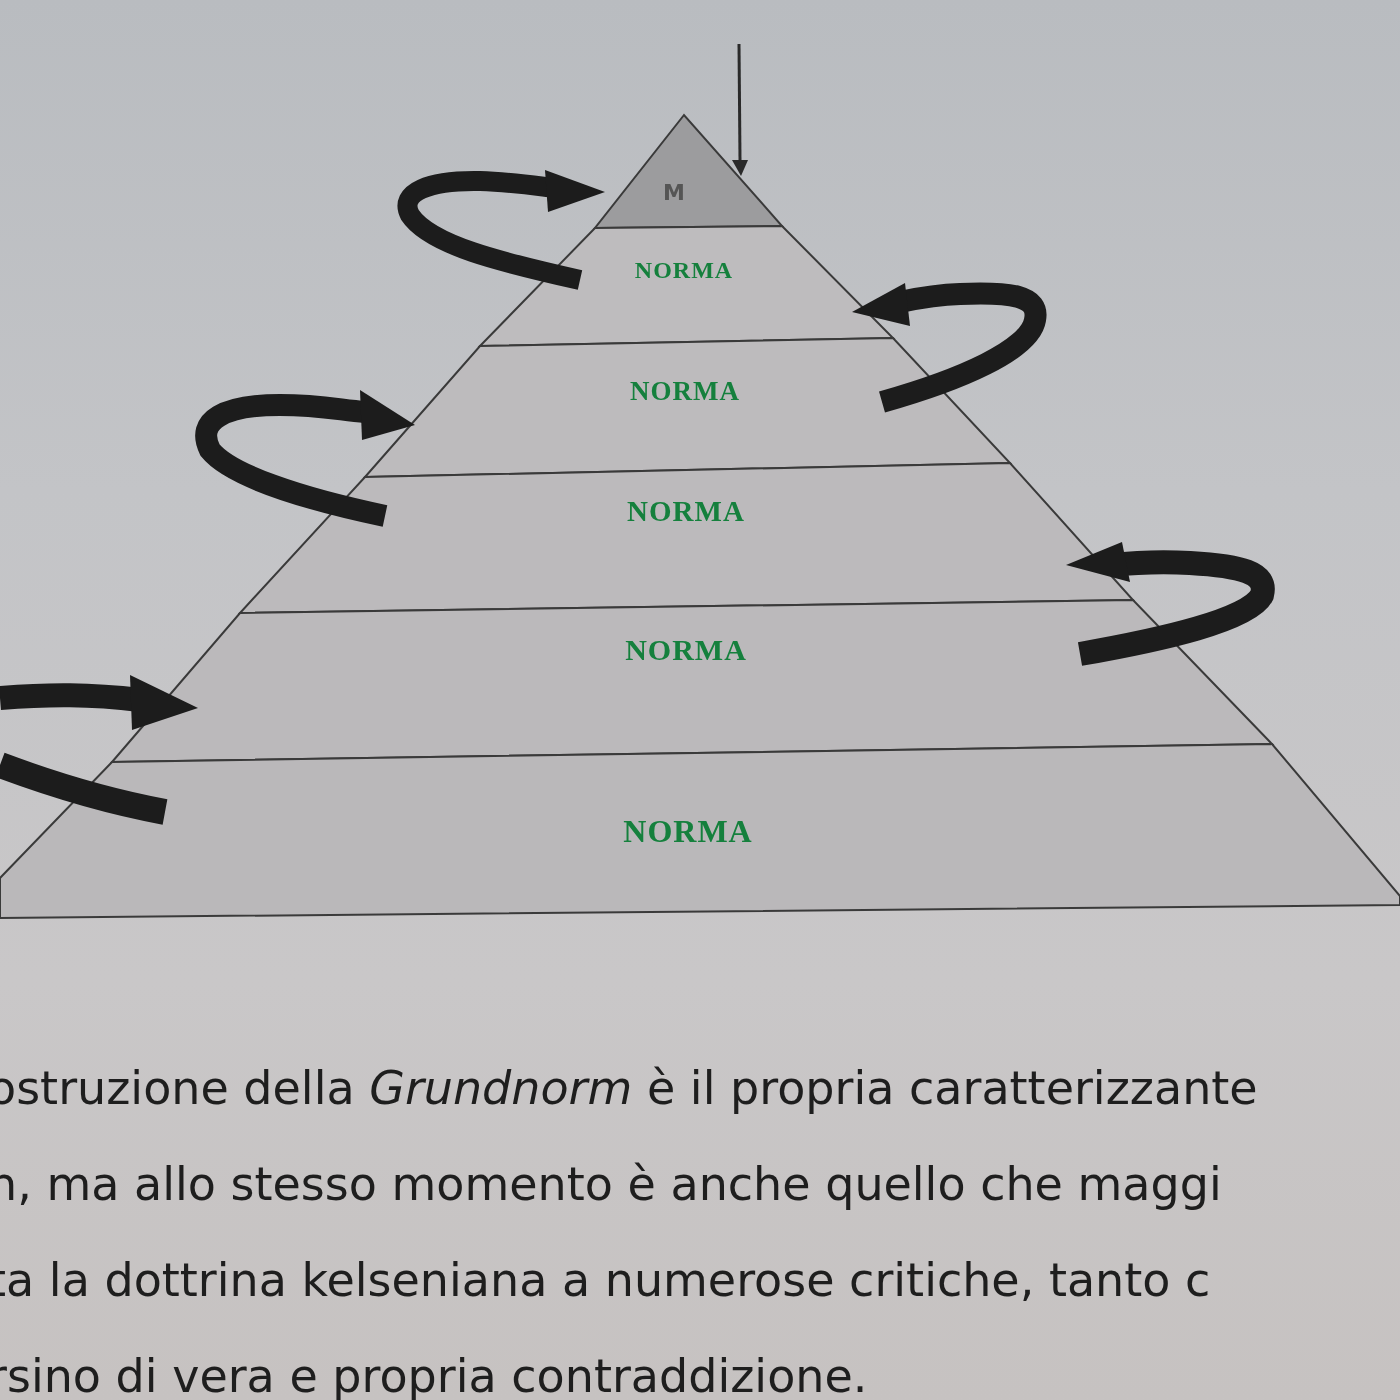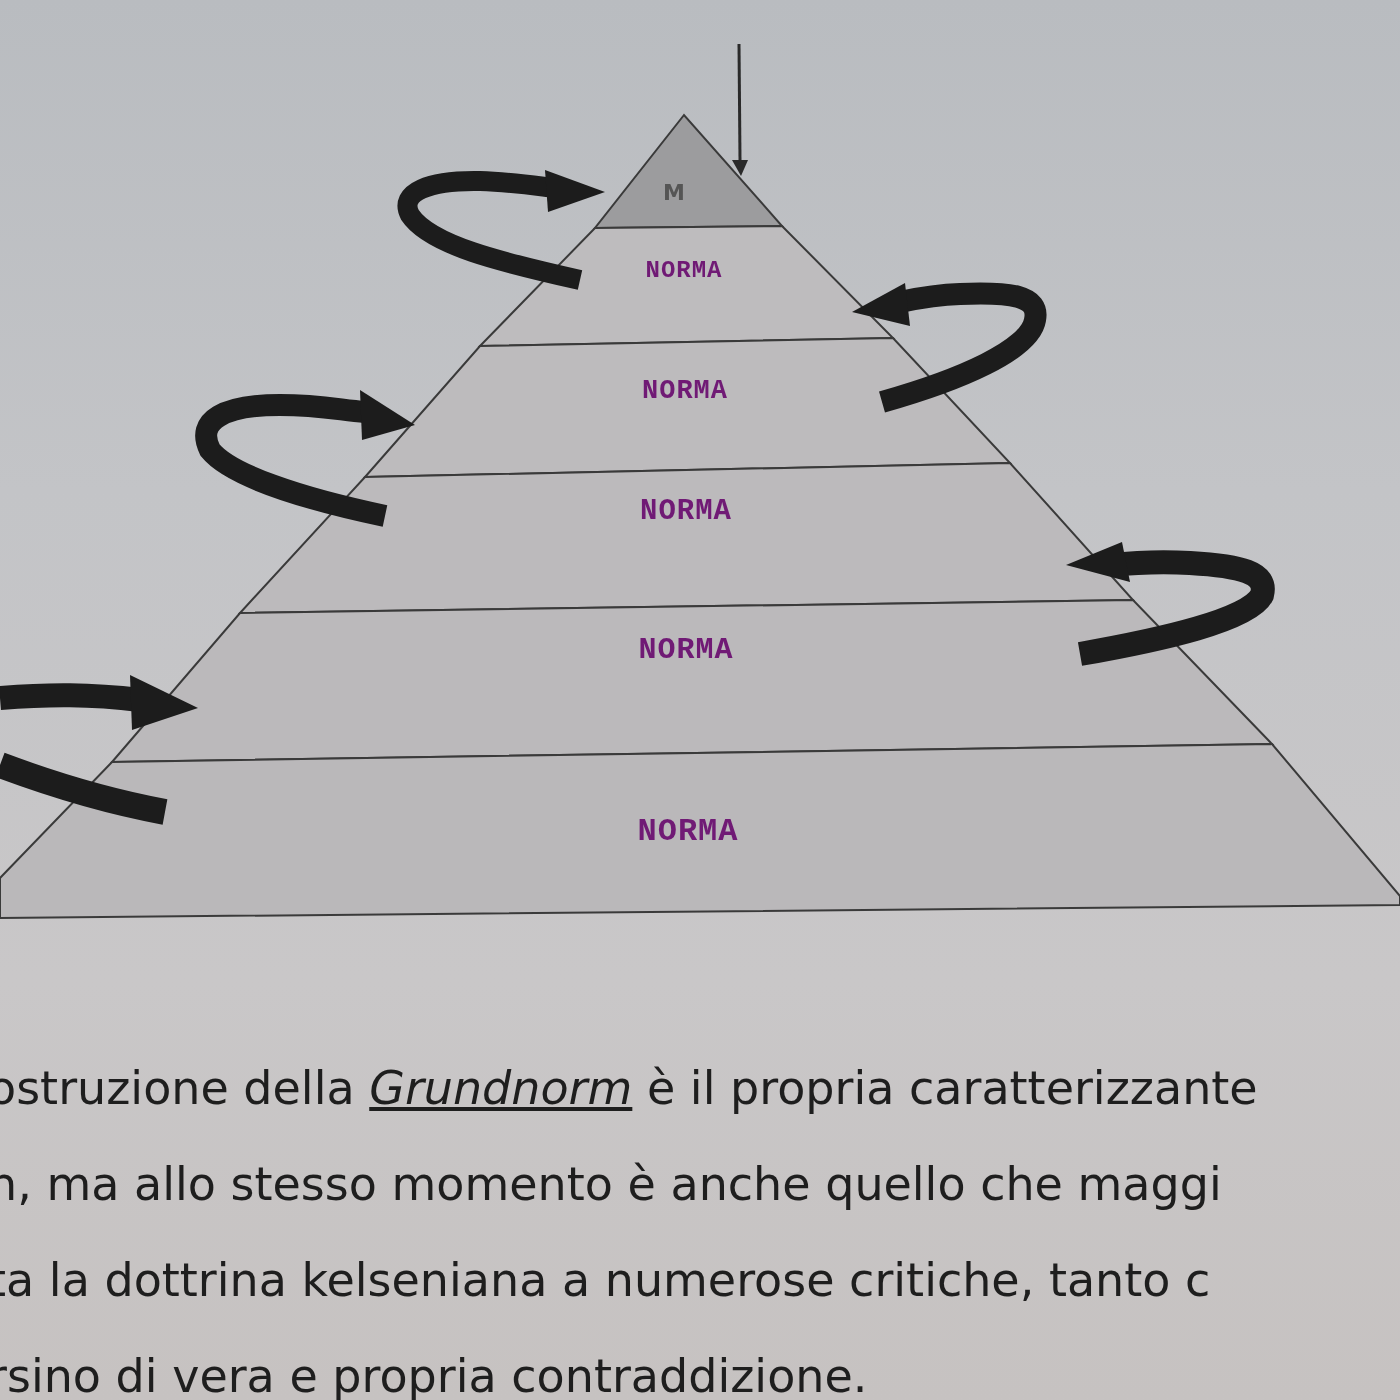--- a/index.html
+++ b/index.html
@@ -26,23 +26,23 @@
       height: 960px;
     }
     .diagram svg {
       position: absolute;
       left: 0;
       top: 0;
     }
     .layer-label {
       position: absolute;
       transform: translate(-50%, -50%);
-      font-family: Liberation Mono, monospace;
+      font-family: Liberation Serif, serif;
       font-weight: bold;
-      color: #701a75;
+      color: #15803d;
       letter-spacing: 1px;
       white-space: nowrap;
     }
     .apex-label {
       position: absolute;
       transform: translate(-50%, -50%);
       font-family: "DejaVu Sans", sans-serif;
       font-weight: bold;
       font-size: 22px;
       color: #555;
@@ -57,21 +57,20 @@
       color: #1e1e1e;
       line-height: 96px;
       white-space: nowrap;
     }
     .body-text .line {
       display: block;
       height: 96px;
     }
     .body-text em {
       font-style: italic;
-      text-decoration: underline;
     }
   </style>
 </head>
 <body>
 
 <div class="page">
 
   <div class="diagram">
     <svg width="1400" height="960" viewBox="0 0 1400 960">
 

